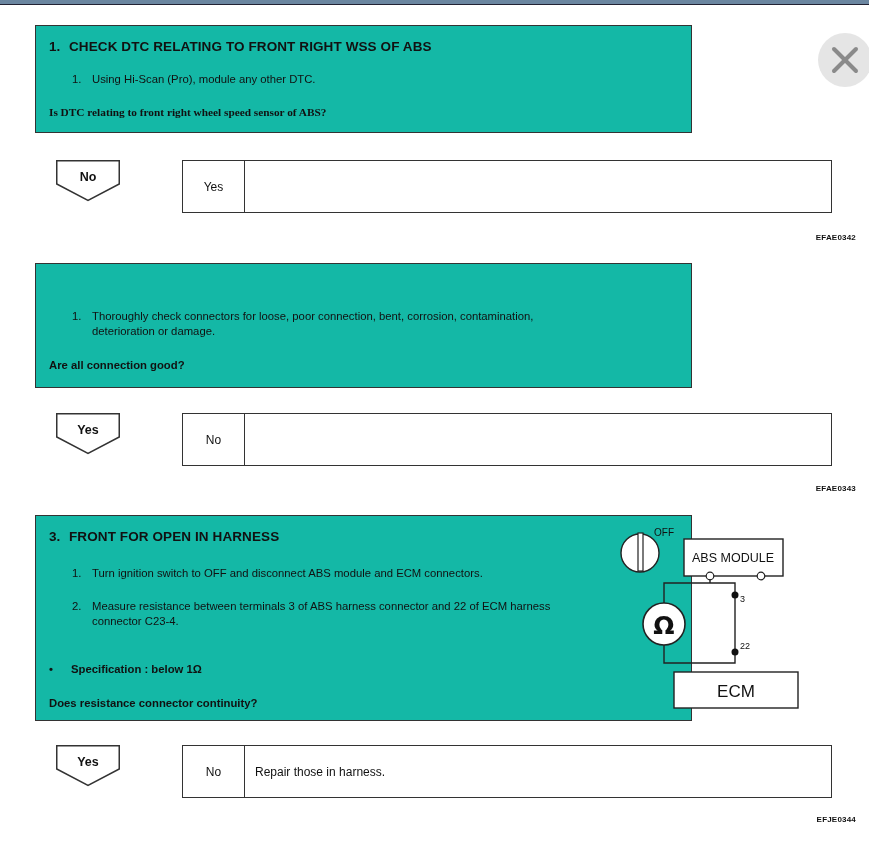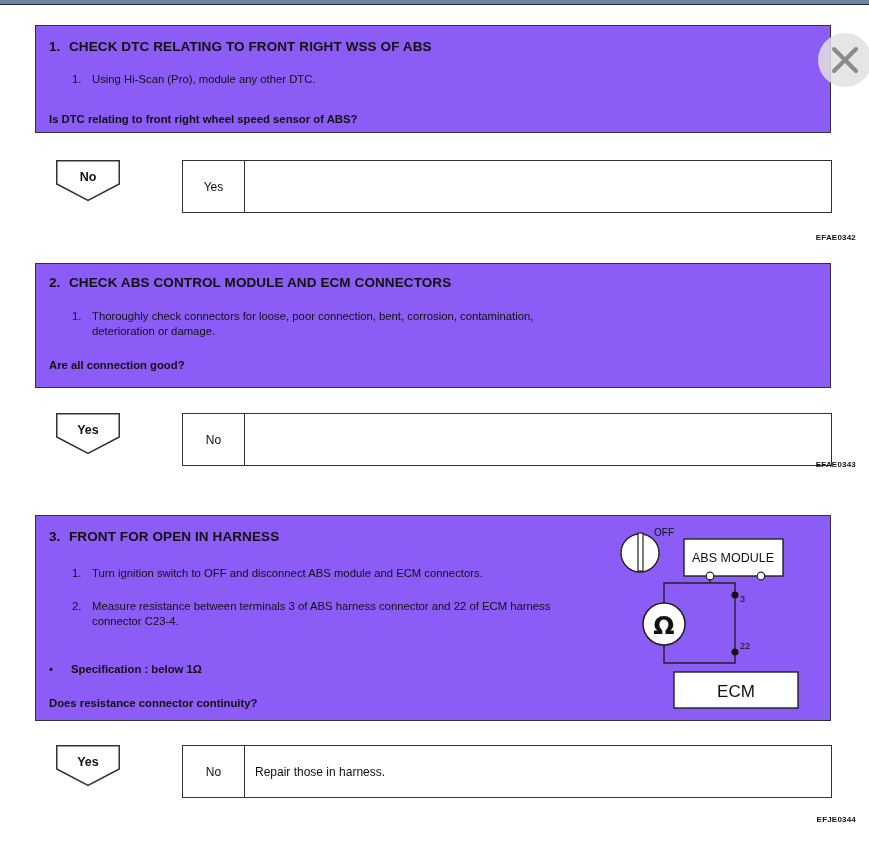--- a/index.html
+++ b/index.html
@@ -1,19 +1,19 @@
 <!DOCTYPE html>
 <html><head>
 <meta charset="utf-8">
 <style>
   html, body { margin:0; padding:0; }
   body { width:869px; height:841px; background:#ffffff; position:relative; overflow:hidden;
          font-family:"Liberation Sans", sans-serif; color:#111; }
   .topbar { position:absolute; left:0; top:0; width:869px; height:4px; background:#6b86a0; border-bottom:1px solid #223; }
-  .step { position:absolute; left:35px; width:796px; border:1.5px solid #333; box-sizing:border-box; background:#8b5cf6; }
+  .step { position:absolute; left:35px; width:657px; border:1.5px solid #333; box-sizing:border-box; background:#14b8a6; }
   .step-title { position:absolute; left:13px; font-weight:bold; font-size:13.5px; letter-spacing:0.1px; }
   .step-title .num { display:inline-block; width:20px; }
   .sub { position:absolute; left:36px; font-size:11.3px; line-height:14.5px; }
   .sub .n { position:absolute; left:0; }
   .sub .t { display:block; padding-left:20px; }
   .question { position:absolute; left:13px; font-weight:bold; font-size:11.3px; }
   .pent { position:absolute; left:56px; width:64px; height:41px; }
   .pent svg { position:absolute; left:0; top:0; overflow:visible; }
   .pent-label { position:absolute; left:0; width:64px; top:10px; text-align:center; font-weight:bold; font-size:12.5px; }
   .outcome { position:absolute; left:182px; width:650px; height:53px; border:1.5px solid #333; box-sizing:border-box; background:#fff; }
@@ -32,59 +32,56 @@
 <div class="topbar"></div>
 
 <div class="step" style="top:25px;height:108px;">
   <div class="step-title" style="top:13px;">
     <span class="num">1.</span><span>CHECK DTC RELATING TO FRONT RIGHT WSS OF ABS</span>
   </div>
   <div class="sub" style="top:46px;width:500px;">
     <span class="n">1.</span>
     <span class="t">Using Hi-Scan (Pro), module any other DTC.</span>
   </div>
-  <div class="question" style="top:87px;">Is DTC relating to front right wheel speed sensor of ABS?</div>
+  <div class="question" style="top:80px;font-family:Liberation Serif, serif;">Is DTC relating to front right wheel speed sensor of ABS?</div>
 </div>
 
 <div class="pent" style="top:160px;">
   <svg width="64" height="41">
     <polygon points="0.75,0.75 63.25,0.75 63.25,24 32,40.5 0.75,24" fill="#fff" stroke="#333" stroke-width="1.5"></polygon>
   </svg>
   <div class="pent-label">No</div>
 </div>
 
 <div class="outcome" style="top:160px;">
   <div class="ans">Yes</div>
 </div>
 
 <div class="code" style="top:233px;">EFAE0342</div>
 
 <div class="step" style="top:263px;height:125px;">
-  <div class="step-title" style="top:11px;">
-    <span class="num">2.</span><span>CHECK ABS CONTROL MODULE AND ECM CONNECTORS</span>
-  </div>
   <div class="sub" style="top:45px;width:500px;">
     <span class="n">1.</span>
     <span class="t">Thoroughly check connectors for loose, poor connection, bent, corrosion, contamination, deterioration or damage.</span>
   </div>
   <div class="question" style="top:95px;">Are all connection good?</div>
 </div>
 
 <div class="pent" style="top:413px;">
   <svg width="64" height="41">
     <polygon points="0.75,0.75 63.25,0.75 63.25,24 32,40.5 0.75,24" fill="#fff" stroke="#333" stroke-width="1.5"></polygon>
   </svg>
   <div class="pent-label">Yes</div>
 </div>
 
 <div class="outcome" style="top:413px;">
   <div class="ans">No</div>
 </div>
 
-<div class="code" style="top:460px;">EFAE0343</div>
+<div class="code" style="top:484px;">EFAE0343</div>
 
 <div class="step" style="top:515px;height:206px;">
   <div class="step-title" style="top:13px;">
     <span class="num">3.</span><span>FRONT FOR OPEN IN HARNESS</span>
   </div>
   <div class="sub" style="top:50px;width:470px;">
     <span class="n">1.</span>
     <span class="t">Turn ignition switch to OFF and disconnect ABS module and ECM connectors.</span>
   </div>
   <div class="sub" style="top:83px;width:480px;">

